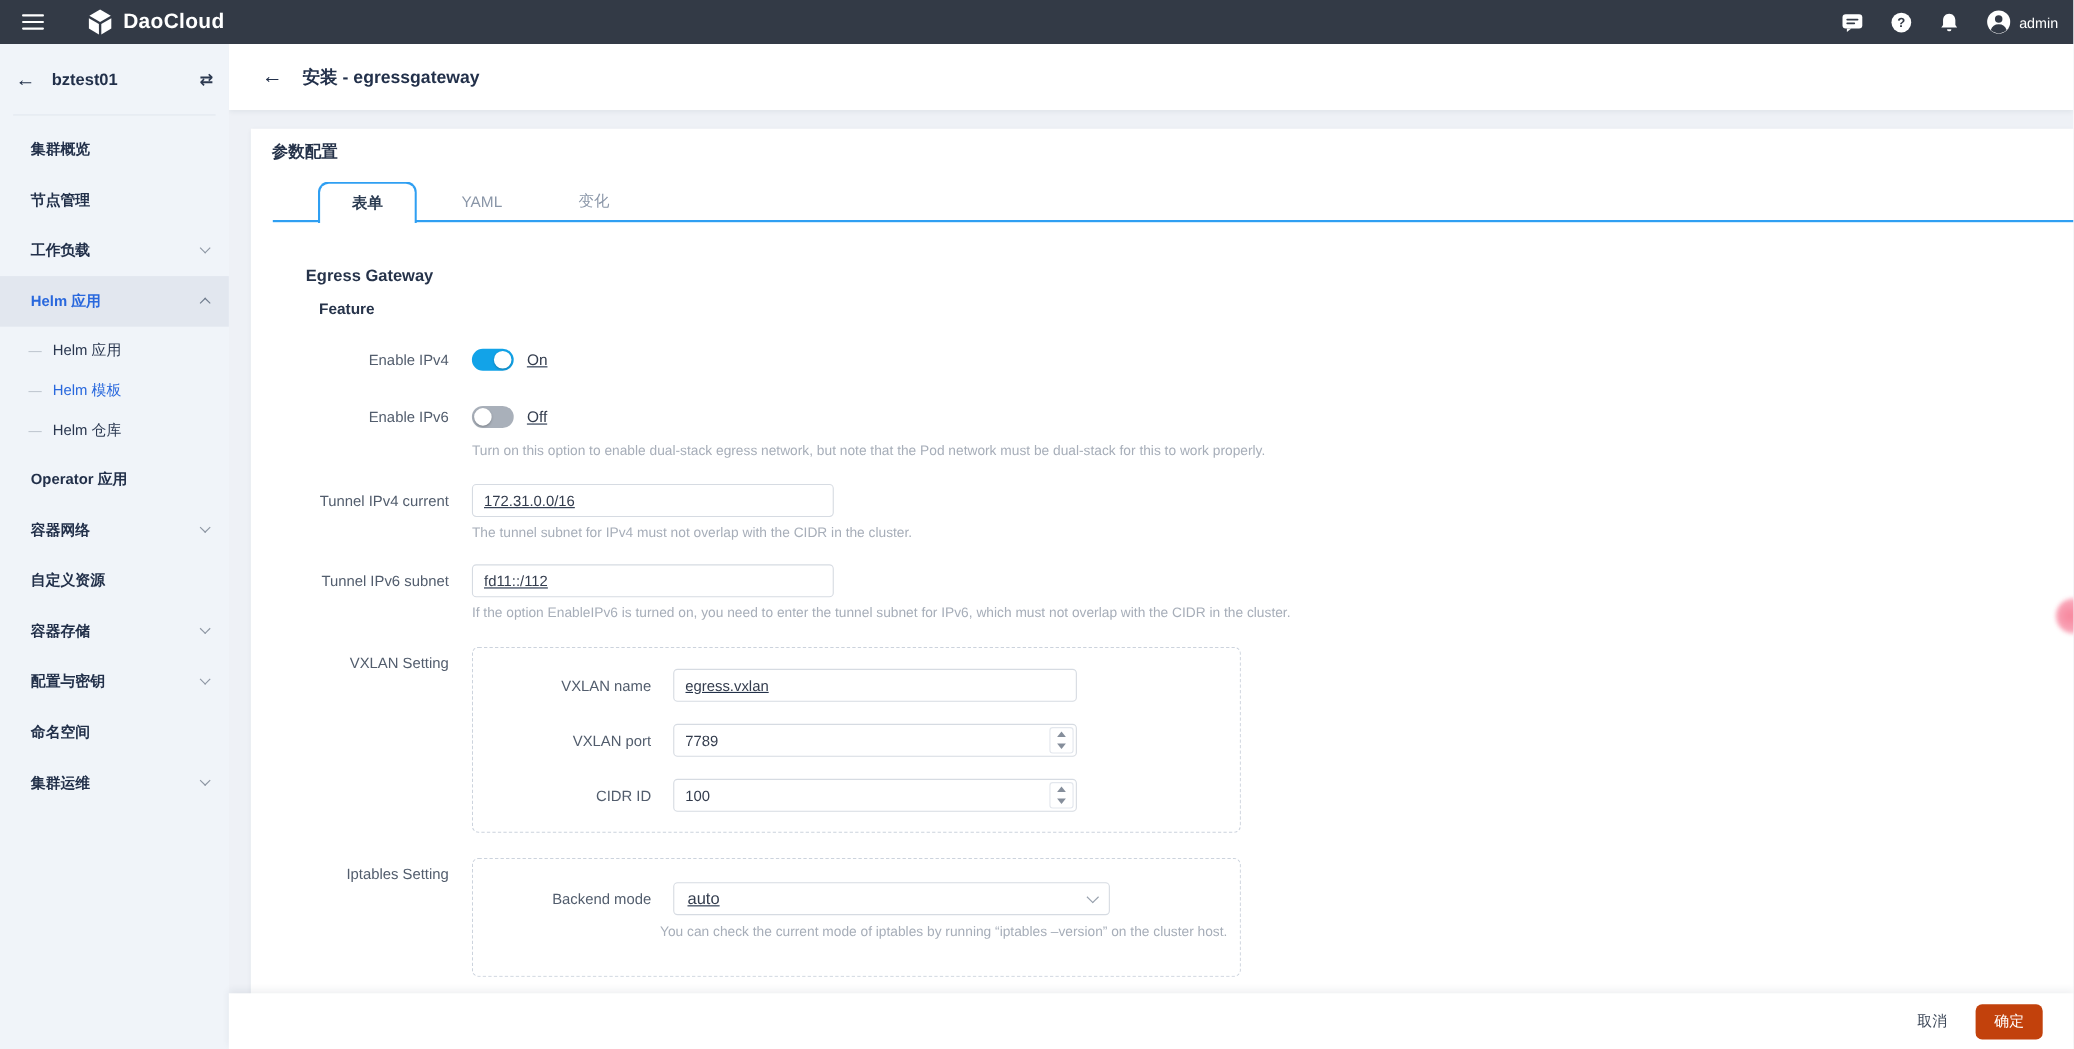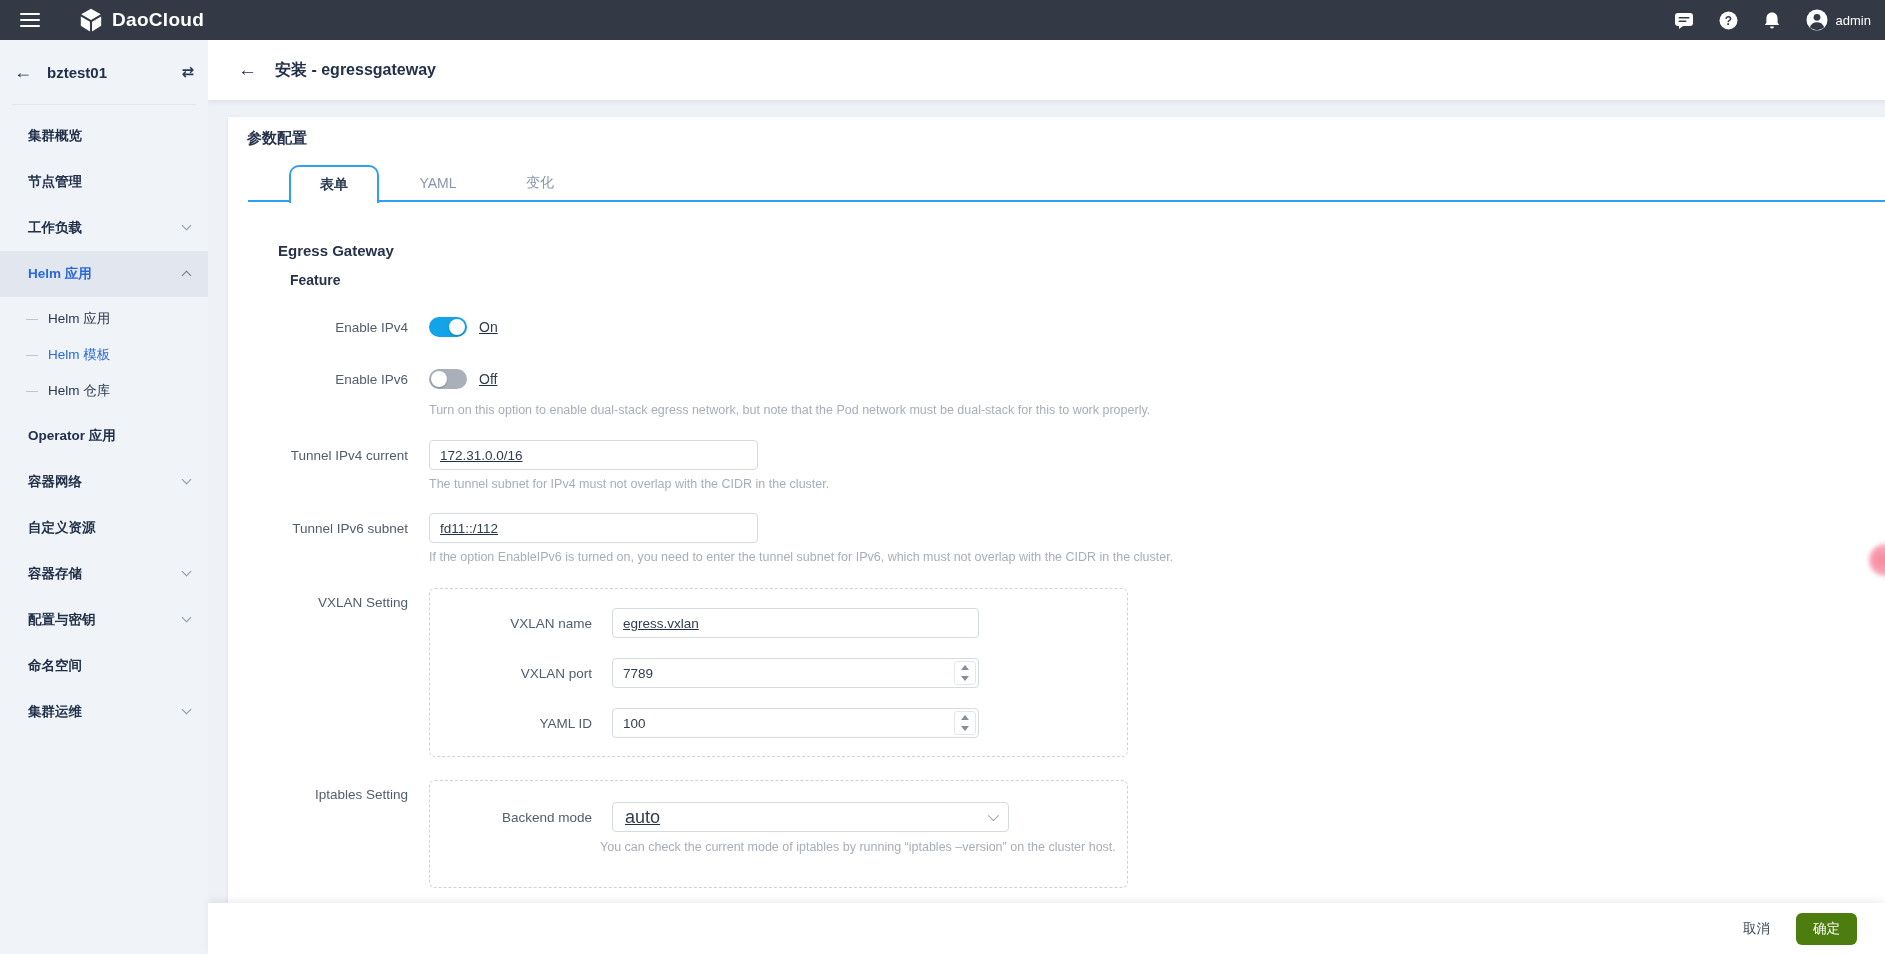--- a/index.html
+++ b/index.html
@@ -100,33 +100,33 @@
   .dashed-box { position:absolute; left:201px; width:699px;
     border:1px dashed #ccd3dd; border-radius:6px; background:#fff; }
   .box-lbl { position:absolute; left:0; width:180px; text-align:right;
     font-size:13.5px; color:#525d6d; }
   .box-row { position:absolute; display:flex; align-items:center; }
   .box-row .lbl { width:162px; }
   .box-row .ctl { margin-left:20px; }
 
   .select { width:397px; height:30px; border:1px solid #d6dbe2; border-radius:4px;
     background:#fff; display:flex; align-items:center; justify-content:space-between;
-    padding:0 12px; font-size:18px; color:#333c4d; cursor:pointer; }
+    padding:0 12px; font-size:15px; color:#333c4d; cursor:pointer; }
   .sel-chev { width:8px; height:8px; border-right:1.6px solid #98a1ad;
     border-bottom:1.6px solid #98a1ad; transform:rotate(45deg) translateY(-2px); }
 
   .box-help { position:absolute; font-size:12.5px; color:#a7aeb9; line-height:18px; width:575px; }
 
   
   .bottombar { position:absolute; left:208px; top:903px; width:1677px; height:51px;
     background:#fff; box-shadow:0 -3px 7px rgba(31,45,70,.07); display:flex;
     align-items:center; justify-content:flex-end; gap:26px; padding-right:28px; z-index:30; }
   .btn-cancel { font-size:13.5px; color:#3d4859; background:none; border:none;
     cursor:pointer; font-family:inherit; }
-  .btn-confirm { font-size:13.5px; color:#fff; background:#4d7c0f; border:none;
+  .btn-confirm { font-size:13.5px; color:#fff; background:#c2410c; border:none;
     border-radius:6px; padding:7px 17px; cursor:pointer; font-family:inherit; }
 
   
   .fab-red { position:absolute; left:1869px; top:544px; width:32px; height:32px;
     border-radius:50%; background:radial-gradient(circle at 40% 50%, #f77f97, #fbc0cf);
     filter:blur(2px); opacity:.95; z-index:40; cursor:pointer; }
 </style>
 </head>
 <body>
 
@@ -287,21 +287,21 @@
                   <i class="tri-up"></i>
                 </div>
               <div>
                   <i class="tri-dn"></i>
                 </div>
             </div>
           </div>
         </div>
       </div>
       <div class="box-row" style="top:119px; left:0; right:0; height:30px;">
-        <div class="lbl">YAML ID</div>
+        <div class="lbl">CIDR ID</div>
         <div class="ctl">
           <div class="inwrap w397">
             <input class="tinput" value="100" style="">
             <div class="spin">
               <div>
                   <i class="tri-up"></i>
                 </div>
               <div>
                   <i class="tri-dn"></i>
                 </div>

